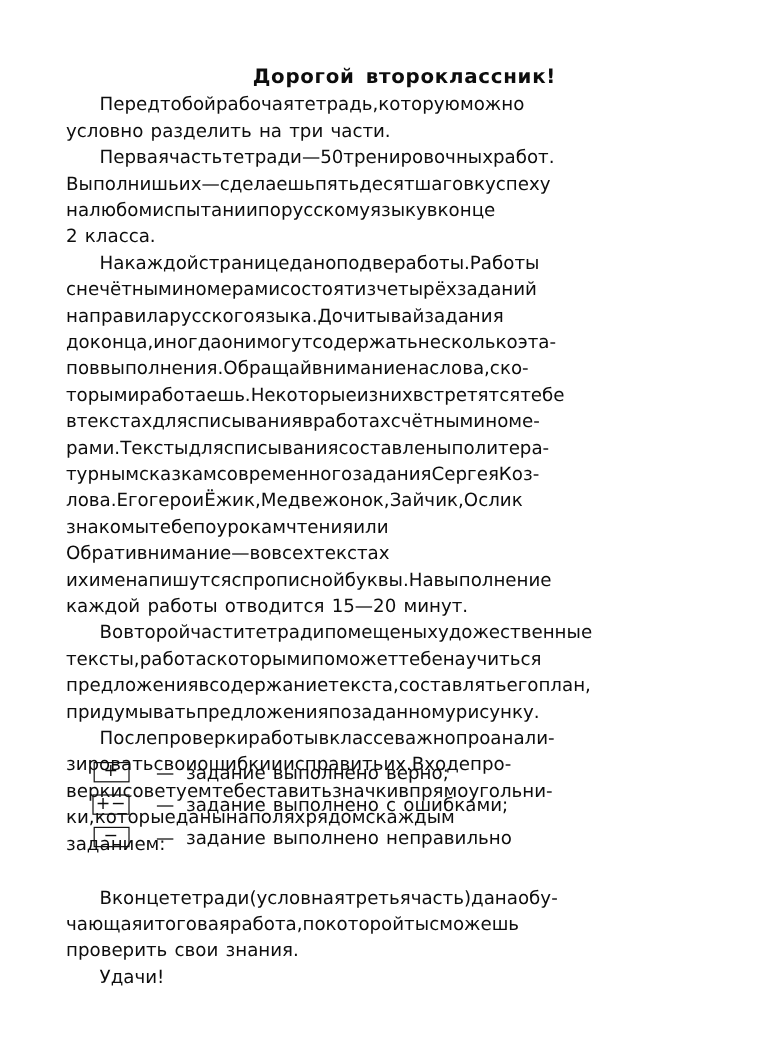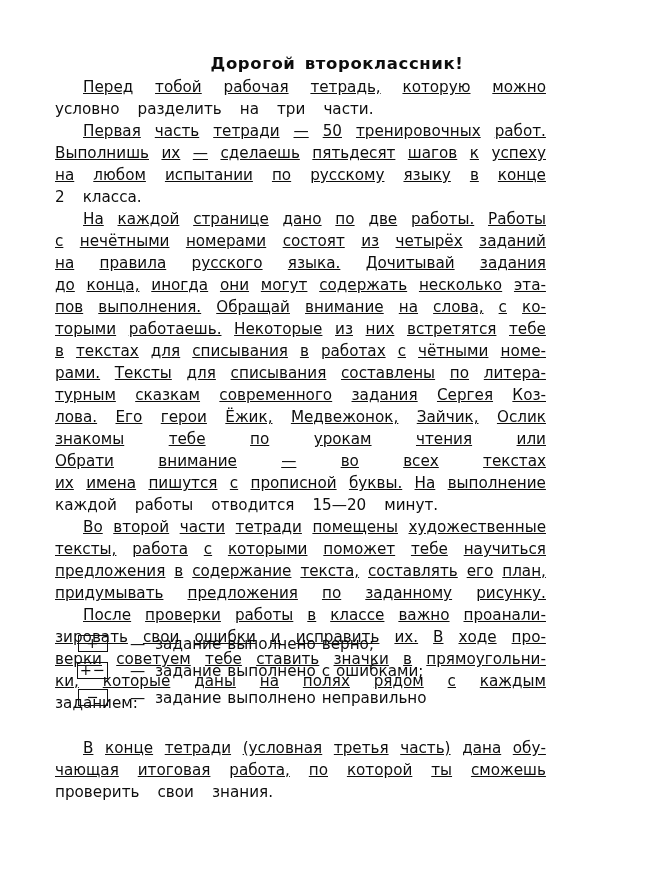--- a/index.html
+++ b/index.html
@@ -49,28 +49,26 @@
   
   .line {
     display: flex;
     height: 22px;
     line-height: 22px;
     font-size: 15.2px;
     white-space: pre;
     overflow: visible;
   }
   .line.just {
-    justify-content: space-between;
-    text-decoration: underline;
   }
   .line.last {
     justify-content: flex-start;
   }
   .line.last .w + .w {
-    margin-left: 18px;
+    margin-left: 6px;
   }
   .line .w {
     white-space: pre;
   }
   .line.indent {
     padding-left: 28px;
   }
   
 
   .legend {
@@ -210,15 +208,18 @@
         <div class="legend-text"><span class="w">задание</span><span class="w">выполнено</span><span class="w">неправильно</span></div>
       </div>
     </div>
 
   <div class="tail-block">
       <div class="para">
         <div class="line just indent"><span class="w">В</span><span class="w">конце</span><span class="w">тетради</span><span class="w">(условная</span><span class="w">третья</span><span class="w">часть)</span><span class="w">дана</span><span class="w">обу-</span></div>
         <div class="line just"><span class="w">чающая</span><span class="w">итоговая</span><span class="w">работа,</span><span class="w">по</span><span class="w">которой</span><span class="w">ты</span><span class="w">сможешь</span></div>
         <div class="line last"><span class="w">проверить</span><span class="w">свои</span><span class="w">знания.</span></div>
       </div>
+      <div class="para">
+        <div class="line last indent"><span class="w">Удачи!</span></div>
+      </div>
     </div>
 
 </div>
 
 </body></html>

